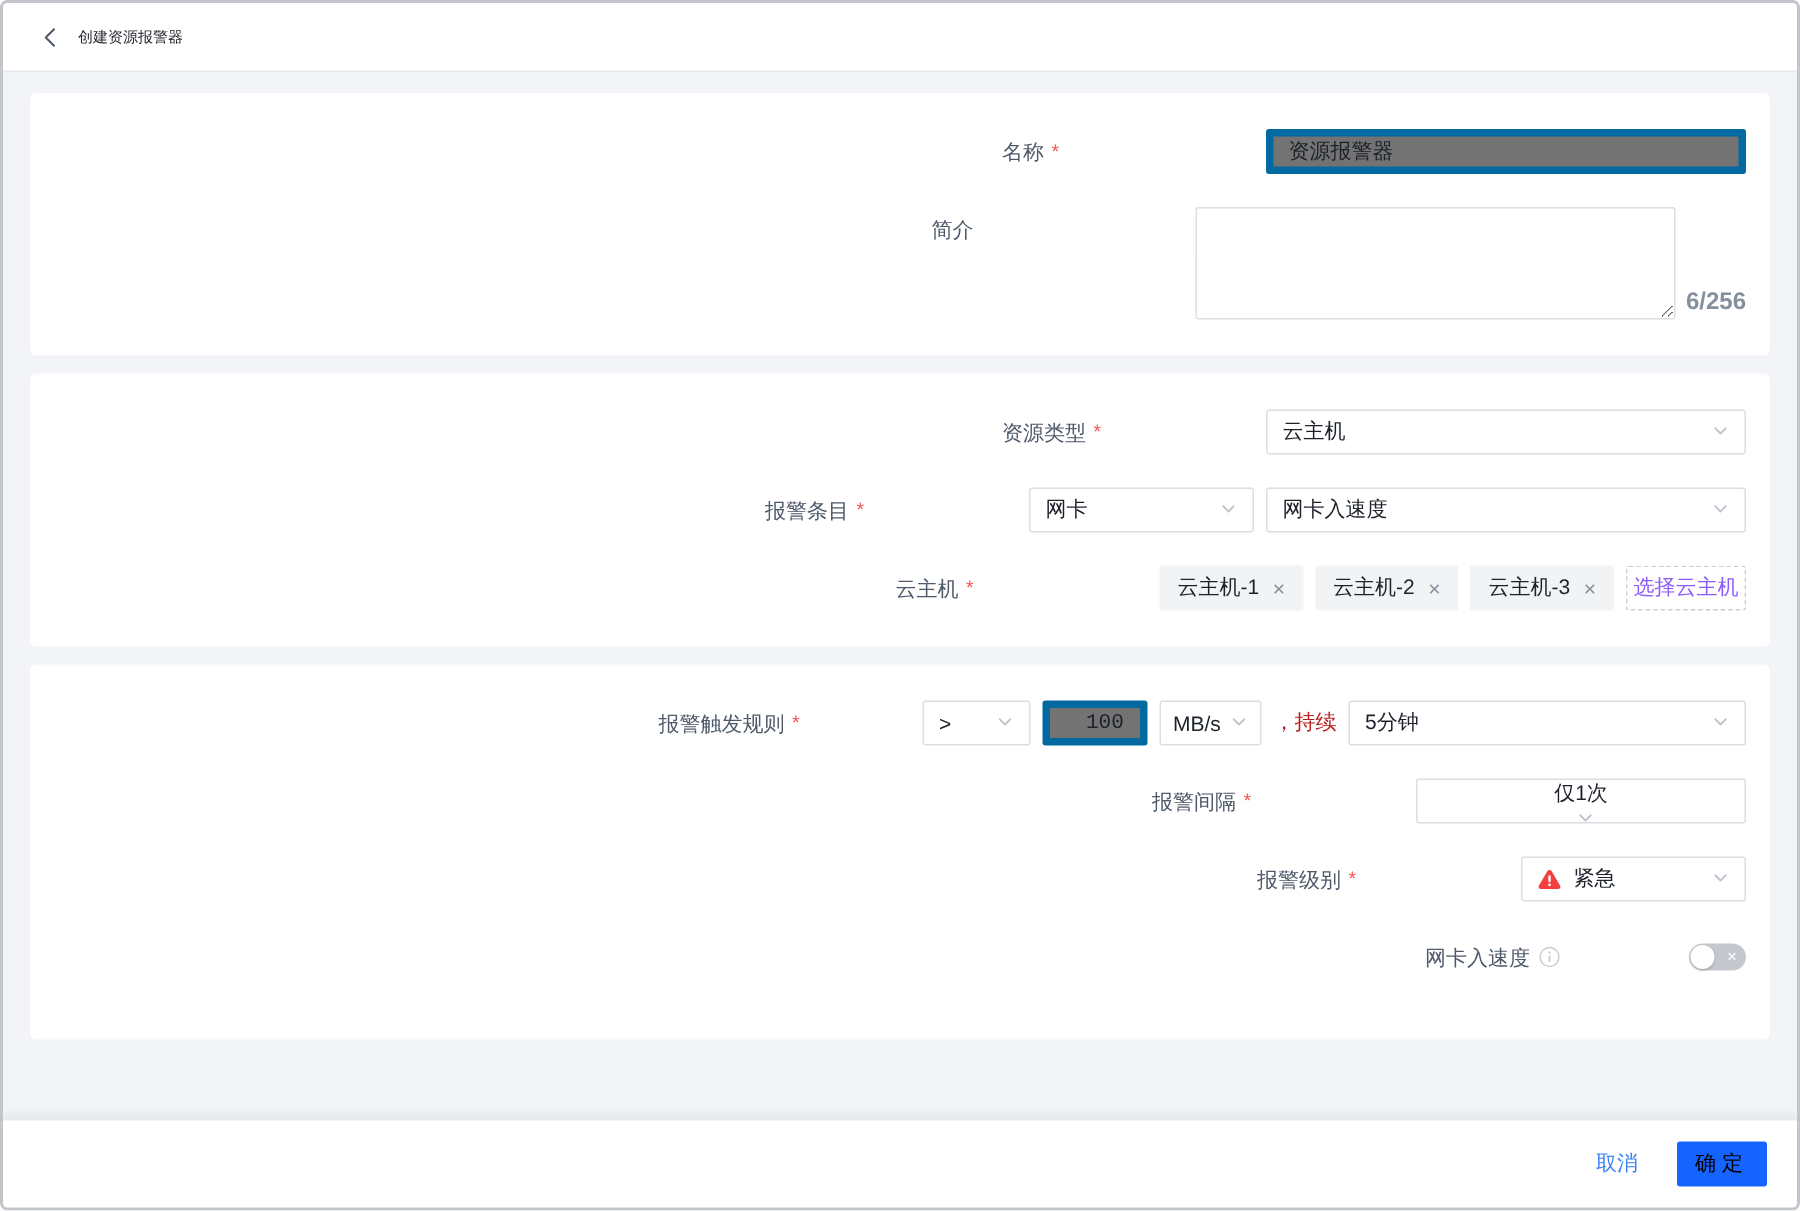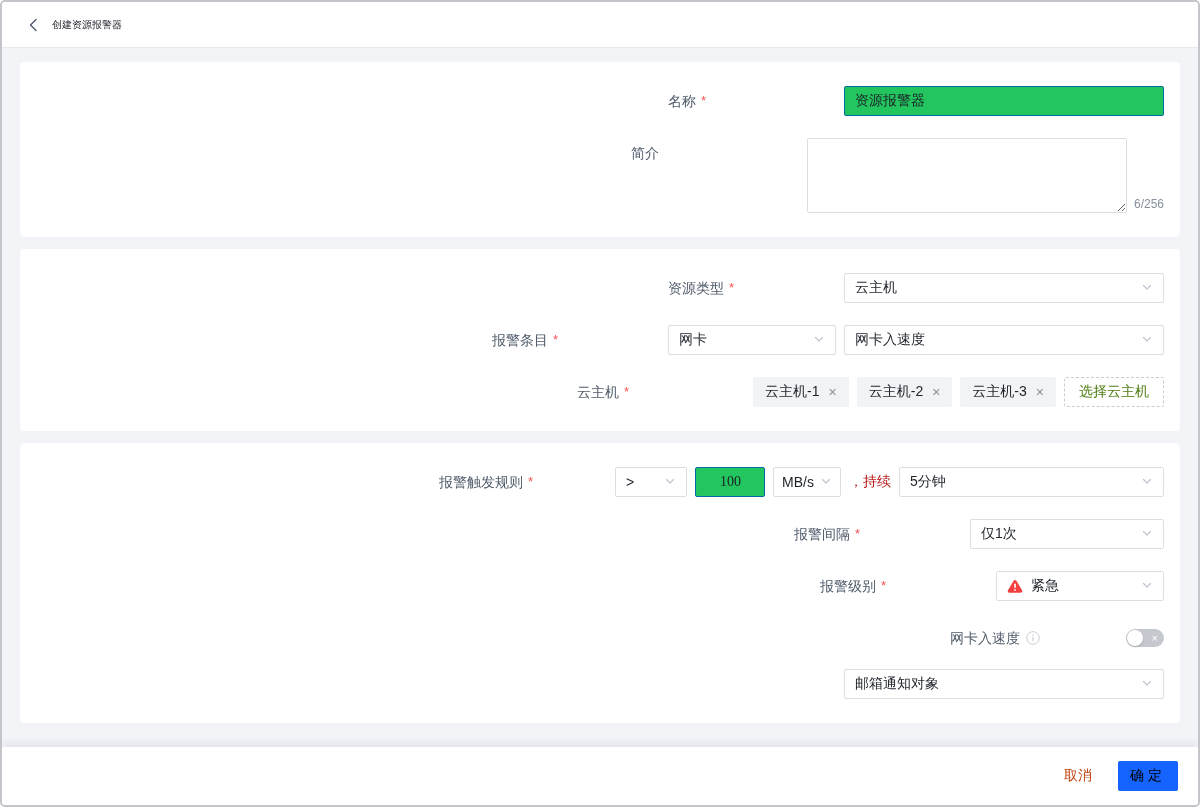--- a/index.html
+++ b/index.html
@@ -56,53 +56,53 @@
     flex: 0 0 176px;
     padding-top: 6px;
     color: #4e5969;
     display: flex; align-items: center; gap: 5px;
     line-height: 18px;
   }
   .req { color: #f55353; font-size: 13px; }
   .row-control { display: flex; align-items: center; gap: 8px; }
   
   .text-input {
-    height: 30px; border: 1px solid #0369a1; border-radius: 2px;
+    height: 30px; border: 5px solid #0369a1; border-radius: 2px;
     padding: 0 10px; font-size: 14px; color: #1d2129;
-    font-family: Liberation Serif, serif;
-    background: #22c55e; outline: none;
+    font-family: Liberation Mono, monospace;
+    background: #737373; outline: none;
   }
   .textarea-wrap { display: flex; align-items: flex-end; gap: 7px; }
   .text-area {
     width: 320px; height: 75px;
     border: 1px solid #dcdee2; border-radius: 2px;
     padding: 6px 10px; font-size: 14px; color: #1d2129;
     font-family: "Liberation Sans", "DejaVu Sans", sans-serif;
     background: #fff; outline: none; resize: both;
   }
-  .char-counter { font-size: 12px; color: #86909c; padding-bottom: 2px; }
+  .char-counter { font-size: 16px; color: #86909c; padding-bottom: 2px; font-weight: bold; }
   .select {
     height: 30px; border: 1px solid #dcdee2; border-radius: 2px;
     background: #fff; cursor: pointer;
     display: flex; align-items: center;
     padding: 0 10px;
   }
   .select .select-text { flex: 1 1 auto; color: #1d2129; }
   .select .chev { flex: 0 0 auto; margin-left: 6px; }
   
   .tag {
     height: 30px; background: #f2f3f5; border-radius: 2px;
     display: flex; align-items: center; padding: 0 12px; gap: 9px;
     color: #1d2129;
   }
   .tag-close { color: #86909c; font-size: 14px; cursor: pointer; line-height: 1; }
   .dashed-btn {
     height: 30px; background: #fff;
     border: 1px dashed #c9cdd4; border-radius: 2px;
-    padding: 0 14px; font-size: 14px; color: #4d7c0f;
+    padding: 0 4px; font-size: 14px; color: #8b5cf6;
     cursor: pointer;
     font-family: "Liberation Sans", "DejaVu Sans", sans-serif;
   }
   .inline-text { color: #b91c1c; white-space: nowrap; }
   
   .toggle {
     position: relative; width: 38px; height: 18px;
     background: #c5c8ce; border-radius: 9px; border: none; cursor: pointer;
     margin-top: 6px;
   }
@@ -119,32 +119,32 @@
   
   .footer {
     flex: 0 0 58px; height: 58px;
     background: #ffffff;
     box-shadow: 0 -4px 8px rgba(31,35,41,0.07);
     display: flex; align-items: center; justify-content: flex-end;
     padding-right: 20px; gap: 26px;
     position: relative; z-index: 2;
   }
   .btn-cancel {
-    background: none; border: none; color: #c2410c; font-size: 14px;
+    background: none; border: none; color: #3b82f6; font-size: 14px;
     cursor: pointer; font-family: "Liberation Sans", "DejaVu Sans", sans-serif;
   }
   .btn-confirm {
     height: 30px; padding: 0 12px;
     background: #1664ff; color: #000000;
     border: none; border-radius: 2px;
     font-size: 14px; letter-spacing: 4px;
     cursor: pointer; font-family: "Liberation Sans", "DejaVu Sans", sans-serif;
   }
   
-  .w320 { width: 320px; } .w240 { width: 194px; } .w160 { width: 168px; }
+  .w320 { width: 320px; } .w240 { width: 220px; flex-direction: column; } .w160 { width: 150px; }
   .w72 { width: 72px; } .w70 { width: 70px; padding-left: 24px; } .w68 { width: 68px; padding: 12px 8px; }
   .w265 { width: 265px; }
 </style>
 </head>
 <body>
 
 <div class="page">
 
   <div class="topbar">
     <button class="back-btn">
@@ -334,30 +334,20 @@
         </div>
         <div class="row-control">
           <button class="toggle" aria-checked="false">
             <span class="toggle-knob"></span>
             <span class="toggle-x">×</span>
           </button>
         </div>
       </div>
 
       <div class="form-row">
-        <div class="row-control">
-          <div class="select w320">
-            <span class="select-text">邮箱通知对象</span>
-            <span class="chev">
-              <svg width="12" height="12" viewBox="0 0 12 12">
-                  <path d="M2.5 4.5 L6 8 L9.5 4.5" fill="none" stroke="#c0c4cc" stroke-width="1.2" stroke-linecap="round" stroke-linejoin="round"></path>
-                </svg>
-            </span>
-          </div>
-        </div>
       </div>
     </div>
 
   </div>
 
   <div class="footer">
     <button class="btn-cancel">取消</button>
     <button class="btn-confirm">确定</button>
   </div>
 

